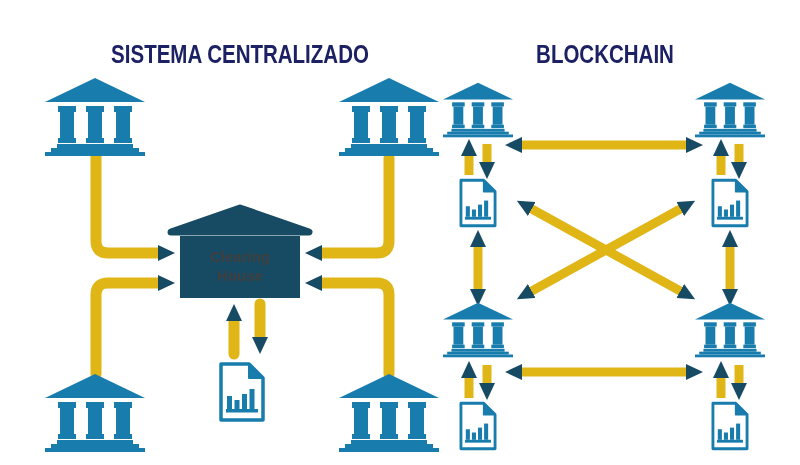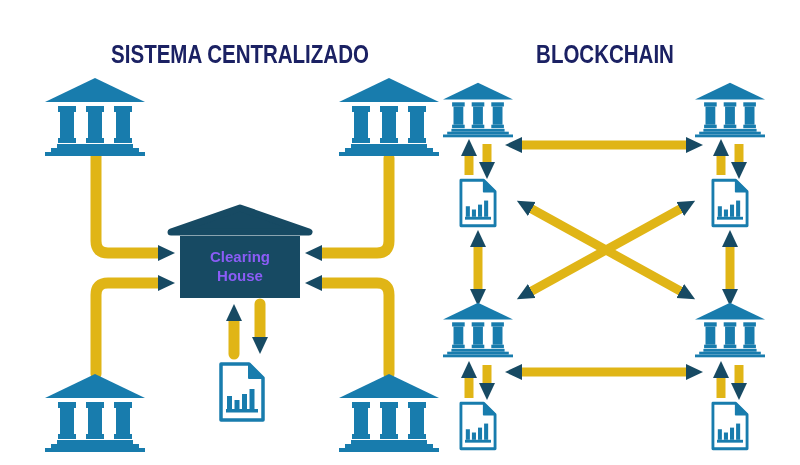--- a/index.html
+++ b/index.html
@@ -11,21 +11,21 @@
   .panel-title{
     position:absolute;top:32px;height:28px;display:flex;align-items:center;justify-content:center;
     font-weight:bold;font-size:25px;color:#1B2163;letter-spacing:0px;
     transform:scaleX(0.82);transform-origin:center;white-space:nowrap;
   }
   #title-left{left:100px;width:280px;}
   #title-right{left:480px;width:250px;}
   .hub-label{
     position:absolute;left:180px;top:230px;width:120px;height:58px;
     display:flex;align-items:center;justify-content:center;text-align:center;
-    color:#8b5cf6;font-size:15px;font-weight:bold;line-height:1.25;
+    color:#404040;font-size:15px;font-weight:bold;line-height:1.25;
   }
   .hub-label span{display:block;width:84px;}
   svg.diagram{position:absolute;left:0;top:0;}
 </style>
 </head>
 <body>
 
 <div class="canvas">
 
   <svg class="diagram" width="800" height="465" viewBox="0 0 800 465">

